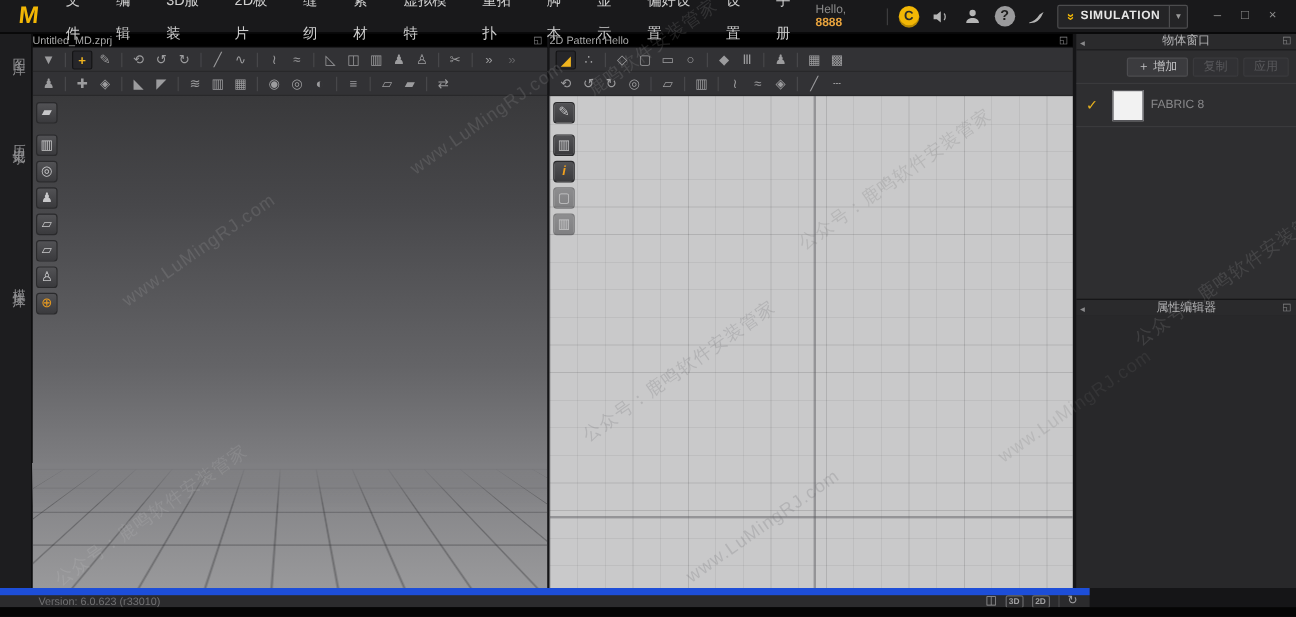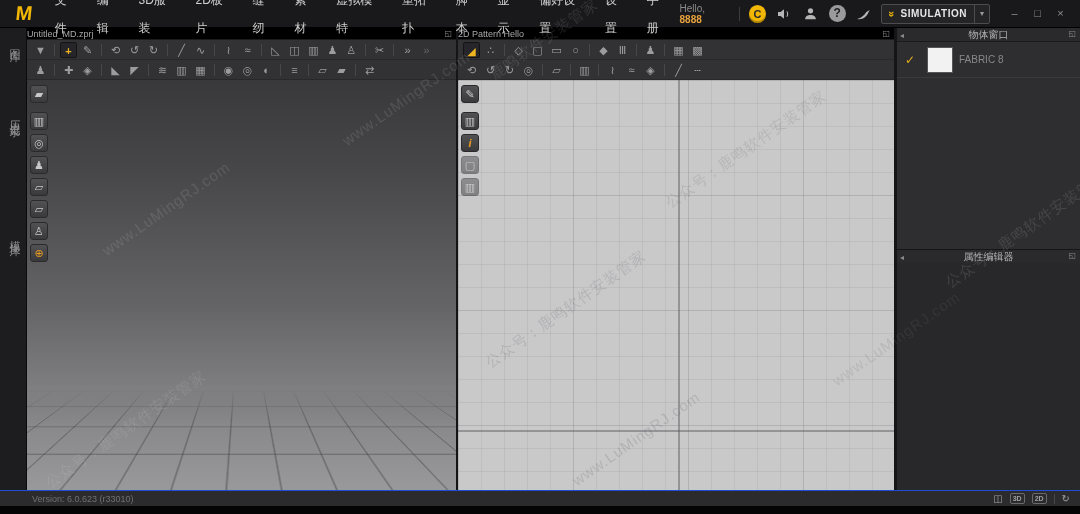--- a/index.html
+++ b/index.html
@@ -99,22 +99,22 @@
   .pbtn.disabled { background:#313134; border-color:#3a3a3d; color:#59595c; }
   .fabric-row { display:flex; align-items:center; padding:4px 8px; height:36px;
     border-bottom:1px solid #3a3a3c; }
   .fcheck { color:#e8b21e; font-size:12px; font-weight:700; width:22px; }
   .fswatch { width:26px; height:26px; background:#f2f2f2; border:1px solid #56565a; margin-right:6px; }
   .fname { font-size:10px; color:#88888a; }
   .proptitle { height:14px; background:#2a2a2c; position:relative; text-align:center;
     font-size:10px; color:#b2b2b4; line-height:14px; border-top:1px solid #161618; }
   .propbody { flex:1; background:#28282a; }
   
-  .statusbar { position:absolute; left:0; top:490px; width:1080px; height:16px;
-    background:#2b2b2d; border-top:1px solid #1d4ed8; display:flex; align-items:center;
+  .statusbar { position:absolute; left:0; top:490px; width:908px; height:16px;
+    background:#2b2b2d; border-top:6px solid #1d4ed8; display:flex; align-items:center;
     padding:0 10px 0 32px; z-index:20; }
   .version { font-size:9px; color:#707072; }
   .sb-right { margin-left:auto; display:flex; align-items:center; gap:7px; }
   .sbtn { font-size:10px; color:#a0a0a2; line-height:12px; }
   .sbtn.boxed { font-size:7px; font-weight:700; border:1px solid #6a6a6c; border-radius:2px;
     padding:0 2px; height:11px; line-height:9px; }
   .sbtn-sep { width:1px; height:10px; background:#47474a; }
   .bottomstrip { position:absolute; left:0; top:506px; width:1080px; height:8px; background:#050505; z-index:20; }
   
   .wmlayer { position:absolute; inset:0; pointer-events:none; z-index:40; }
@@ -314,20 +314,25 @@
   </div>
 </div>
 
 <div class="dockwin panel">
   <div class="ptitle">
     <span class="collapse">◂</span>
     <span>物体窗口</span>
     <span class="popout">◱</span>
   </div>
   <div class="pcontent">
+    <div class="btnrow">
+        <span class="pbtn">＋ 增加</span>
+        <span class="pbtn disabled">复制</span>
+        <span class="pbtn disabled">应用</span>
+      </div>
     <div class="fabric-row">
       <span class="fcheck">✓</span>
       <span class="fswatch"></span>
       <span class="fname">FABRIC 8</span>
     </div>
   </div>
   <div class="proptitle">
     <span class="collapse">◂</span>
     <span>属性编辑器</span>
     <span class="popout">◱</span>

